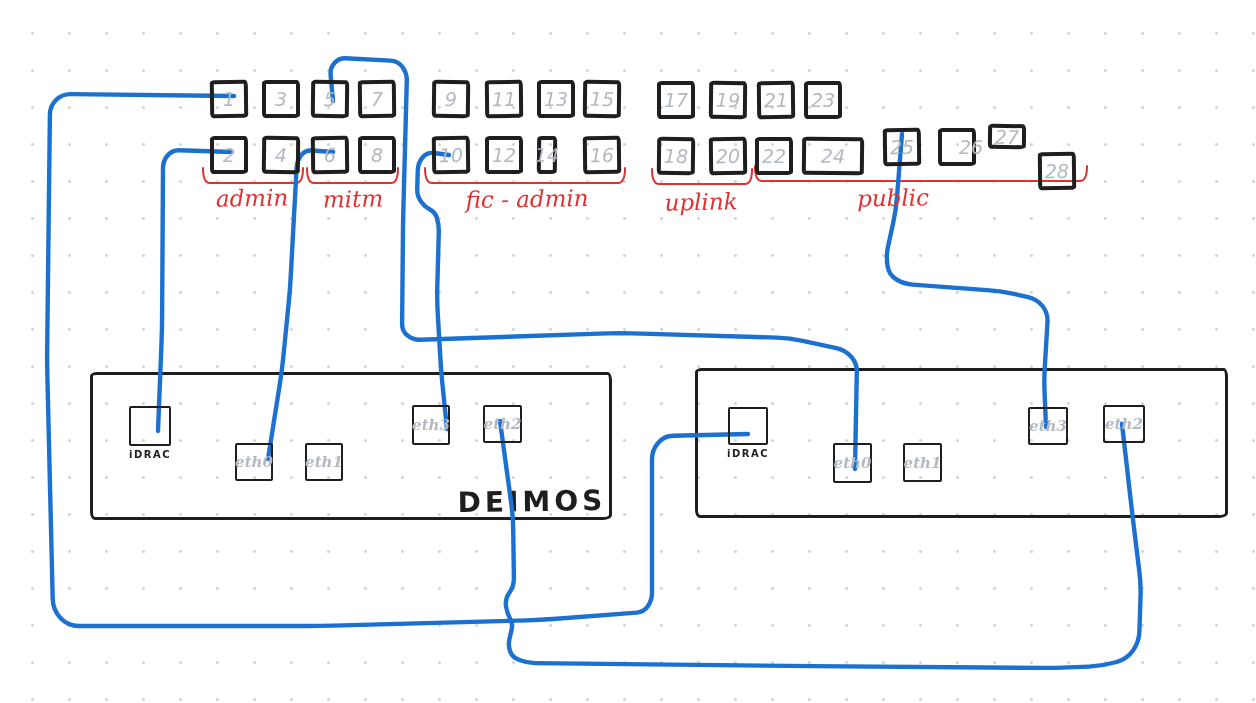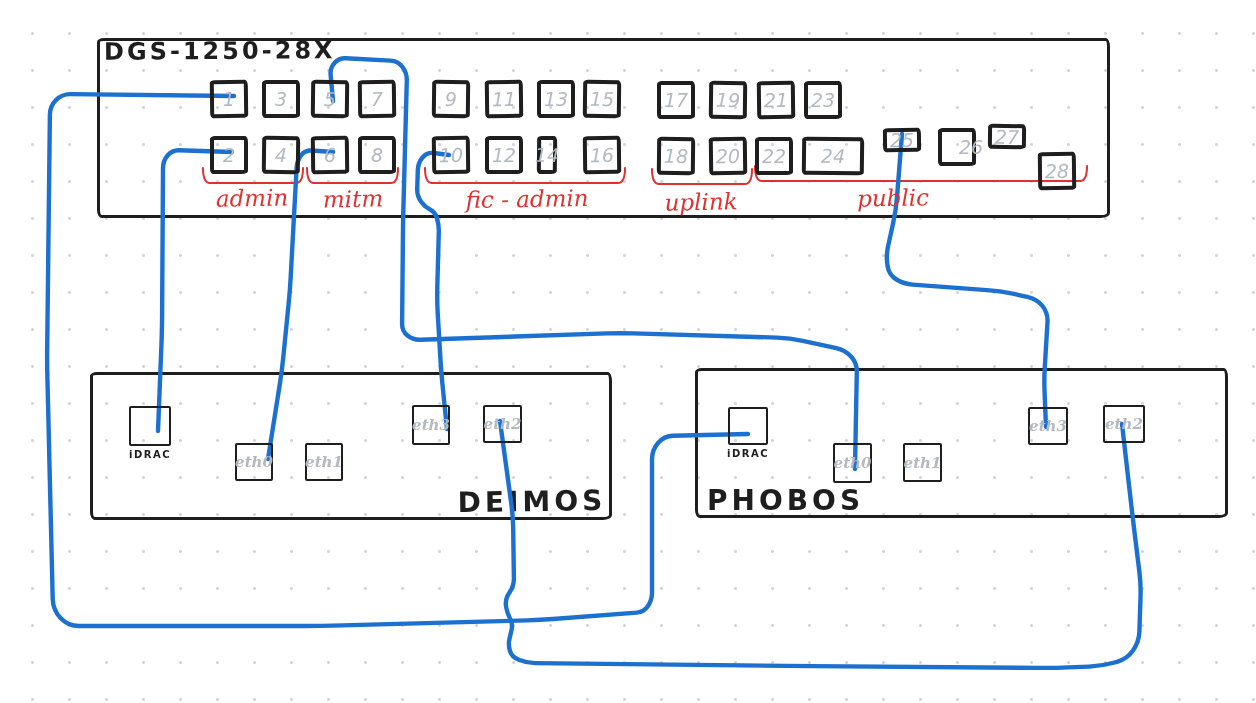--- a/index.html
+++ b/index.html
@@ -23,29 +23,25 @@
   .ethlabel{color:#b3b9c0;font-size:15px;font-style:italic;font-family:"DejaVu Serif",serif;white-space:nowrap;}
   .idraclabel{position:absolute;color:#1e1e1e;font-size:10px;font-weight:bold;letter-spacing:1.5px;
     transform:translateX(-50%);white-space:nowrap;}
   #overlay{position:absolute;left:0;top:0;pointer-events:none;}
 </style>
 </head>
 <body>
 
 <div id="canvas">
 
-  <div class="box sketch" id="switch-box" style="left: 97px; top: 38px; width: 1013px; height: 180px;">
-    <div class="title switch-title" style="left: 4px; top: -4px;">DGS-1250-28X</div>
-  </div>
 
   <div class="box sketch" id="server-0" style="left: 90px; top: 372px; width: 522px; height: 148px;"></div>
   <span class="title server-name" id="server-name-0" style="left: 532px; top: 485px; transform: translateX(-50%) rotate(-0.8deg);">DEIMOS</span>
 
   <div class="box sketch" id="server-1" style="left: 695px; top: 368px; width: 533px; height: 150px;"></div>
-  <span class="title server-name" id="server-name-1" style="left: 707px; top: 484px;">PHOBOS</span>
 
   <svg id="overlay" width="1256" height="703">
       <path d="M 203 168 Q 203 183 210 183 L 296 183 Q 303 183 303 168" fill="none" stroke="#e03131" stroke-width="2" stroke-linecap="round"></path>
       <path d="M 307 168 Q 307 183 314 183 L 391 183 Q 398 183 398 168" fill="none" stroke="#e03131" stroke-width="2" stroke-linecap="round"></path>
       <path d="M 425 168 Q 425 183 432 183 L 618 183 Q 625 183 625 168" fill="none" stroke="#e03131" stroke-width="2" stroke-linecap="round"></path>
       <path d="M 652 169 Q 652 184 659 184 L 745 184 Q 752 184 752 169" fill="none" stroke="#e03131" stroke-width="2" stroke-linecap="round"></path>
       <path d="M 755 166 Q 755 181 762 181 L 1080 181 Q 1087 181 1087 166" fill="none" stroke="#e03131" stroke-width="2" stroke-linecap="round"></path>
       <path d="M 234 96 L 70.5 94.1 Q 62 94 56.0 100.0 L 56.0 100.0 Q 50 106 49.9 114.5 L 47.2 347.0 Q 47 360 47.3 373.0 L 52.7 599.0 Q 53 610 60.5 618.0 L 60.5 618.0 Q 68 626 79.0 626.0 L 307.0 626.0 Q 320 626 333.0 625.6 L 527.0 620.4 Q 540 620 553.0 619.0 L 636.8 612.6 Q 644 612 648.0 606.0 L 648.0 606.0 Q 652 600 652.0 592.8 L 652.0 459.2 Q 652 450 658.0 443.0 L 658.0 443.0 Q 664 436 673.2 435.8 L 748 434" fill="none" stroke="#1c71d0" stroke-width="4.4" stroke-linecap="round" stroke-linejoin="round"></path>
       <path d="M 232 152 L 179.1 150.2 Q 172 150 167.5 155.5 L 167.5 155.5 Q 163 161 163.0 168.1 L 162.1 317.0 Q 162 330 161.5 343.0 L 158 431" fill="none" stroke="#1c71d0" stroke-width="4.4" stroke-linecap="round" stroke-linejoin="round"></path>
       <path d="M 333 101 L 330.6 74.7 Q 330 68 334.5 63.0 L 334.5 63.0 Q 339 58 345.7 58.3 L 390.5 60.6 Q 398 61 402.5 67.0 L 402.5 67.0 Q 407 73 406.8 80.5 L 403.3 212.0 Q 403 225 402.9 238.0 L 402.1 323.9 Q 402 331 407.5 335.5 L 407.5 335.5 Q 413 340 420.1 339.8 L 607.0 333.4 Q 620 333 633.0 333.4 L 777.0 337.6 Q 790 338 802.7 340.8 L 836.4 348.1 Q 845 350 851.0 356.5 L 851.0 356.5 Q 857 363 856.8 371.8 L 855 469" fill="none" stroke="#1c71d0" stroke-width="4.4" stroke-linecap="round" stroke-linejoin="round"></path>
@@ -119,21 +115,21 @@
     </div>
     <div class="swport" style="transform: rotate(-0.7deg); left: 709px; top: 137px; width: 38px; height: 38px;">
       <span class="portnum">20</span>
     </div>
     <div class="swport" style="transform: rotate(0deg); left: 755px; top: 137px; width: 38px; height: 38px;">
       <span class="portnum">22</span>
     </div>
     <div class="swport" style="transform: rotate(0.7deg); left: 802px; top: 137px; width: 62px; height: 38px;">
       <span class="portnum">24</span>
     </div>
-    <div class="swport" style="transform: rotate(-0.7deg); left: 883px; top: 128px; width: 38px; height: 24px;">
+    <div class="swport" style="transform: rotate(-0.7deg); left: 883px; top: 128px; width: 38px; height: 38px;">
       <span class="portnum">25</span>
     </div>
     <div class="swport" style="transform: rotate(0deg); left: 938px; top: 128px; width: 38px; height: 38px; padding-left: 28px;">
       <span class="portnum">26</span>
     </div>
     <div class="swport" style="transform: rotate(0.7deg); left: 988px; top: 124px; width: 38px; height: 25px;">
       <span class="portnum">27</span>
     </div>
     <div class="swport" style="transform: rotate(-0.7deg); left: 1038px; top: 128px; width: 38px; height: 38px; margin-top: 24px;">
       <span class="portnum">28</span>

